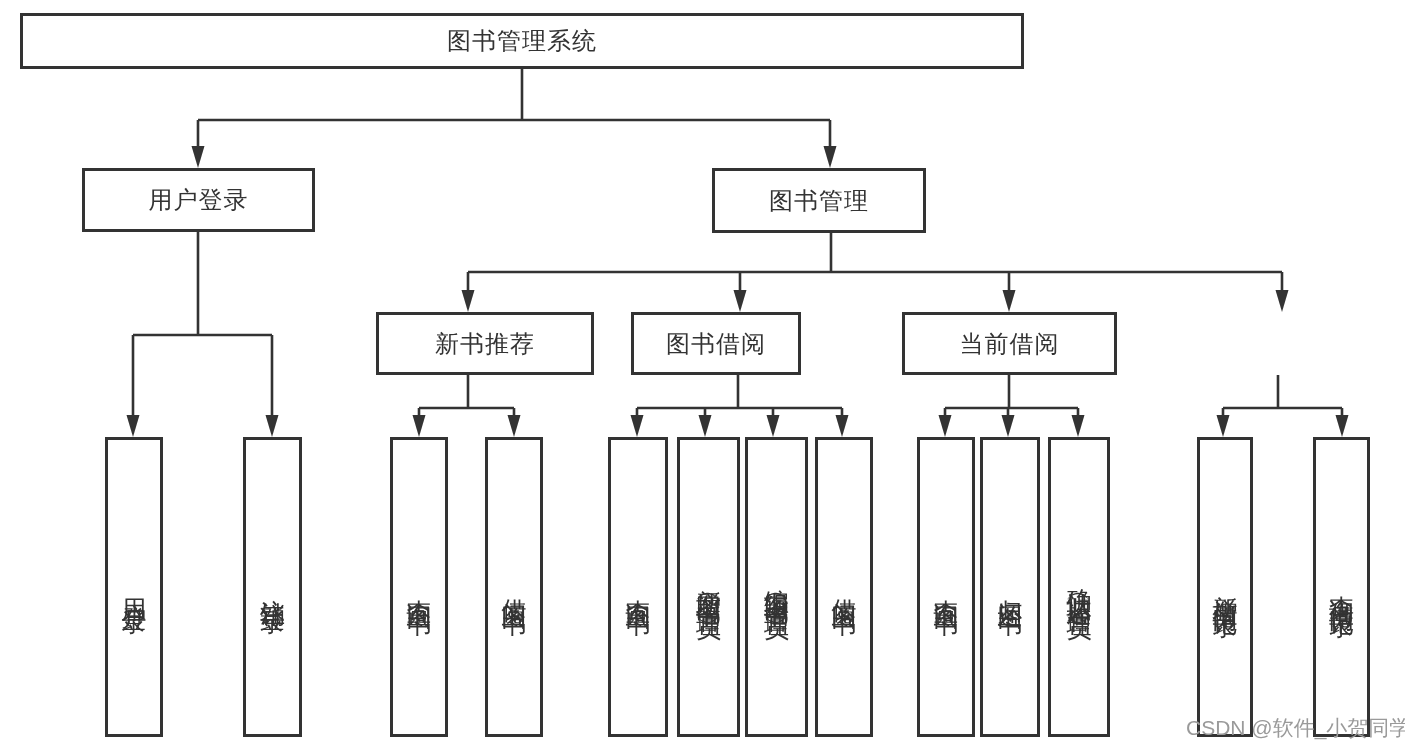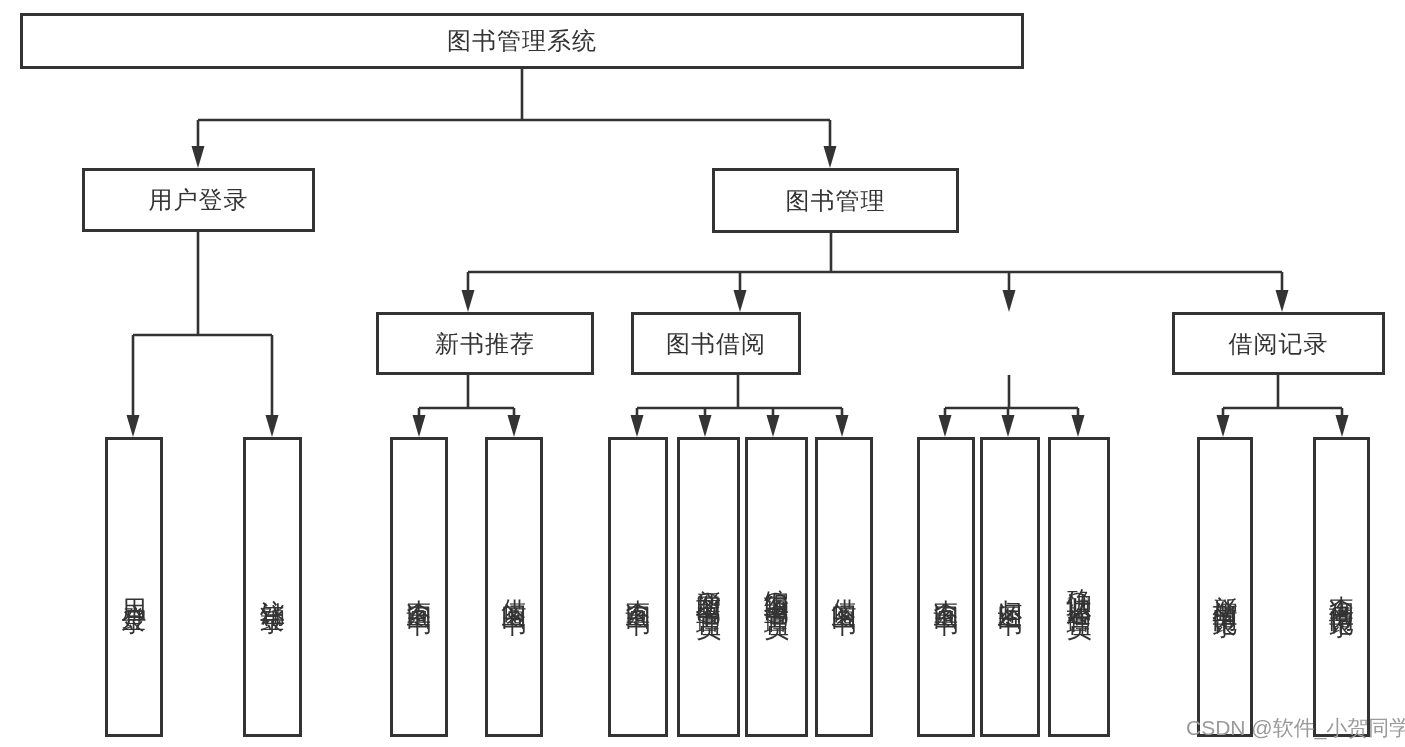--- a/index.html
+++ b/index.html
@@ -81,25 +81,25 @@
     <path class="ah" d="M1071.5,415 L1084.5,415 L1078,437 Z"></path>
 
     <path class="ln" d="M1278,375 V408 M1223,408 H1342 M1223,408 V419 M1342,408 V419"></path>
     <path class="ah" d="M1216.5,415 L1229.5,415 L1223,437 Z"></path>
     <path class="ah" d="M1335.5,415 L1348.5,415 L1342,437 Z"></path>
   </svg>
 
   <div class="node h" style="left:20px;top:13px;width:1004px;height:56px">图书管理系统</div>
 
   <div class="node h" style="left:82px;top:168px;width:233px;height:64px">用户登录</div>
-  <div class="node h" style="left:712px;top:168px;width:247px;height:65px">图书管理</div>
+  <div class="node h" style="left:712px;top:168px;width:214px;height:65px">图书管理</div>
 
   <div class="node h" style="left:376px;top:312px;width:218px;height:63px">新书推荐</div>
   <div class="node h" style="left:631px;top:312px;width:170px;height:63px">图书借阅</div>
-  <div class="node h" style="left:1172px;top:312px;width:213px;height:63px">借阅记录</div>
+  <div class="node h" style="left:902px;top:312px;width:215px;height:63px">当前借阅</div>
 
   <div class="node v" style="left:105px;top:437px;width:58px;height:300px">用户登录</div>
   <div class="node v" style="left:243px;top:437px;width:59px;height:300px">注销登录</div>
 
   <div class="node v" style="left:390px;top:437px;width:58px;height:300px">查询图书</div>
   <div class="node v" style="left:485px;top:437px;width:58px;height:300px">借阅图书</div>
 
   <div class="node v" style="left:608px;top:437px;width:60px;height:300px">查询图书</div>
   <div class="node v" style="left:677px;top:437px;width:63px;height:300px">新增图书（管理员）</div>
   <div class="node v" style="left:745px;top:437px;width:63px;height:300px">编辑图书（管理员）</div>

